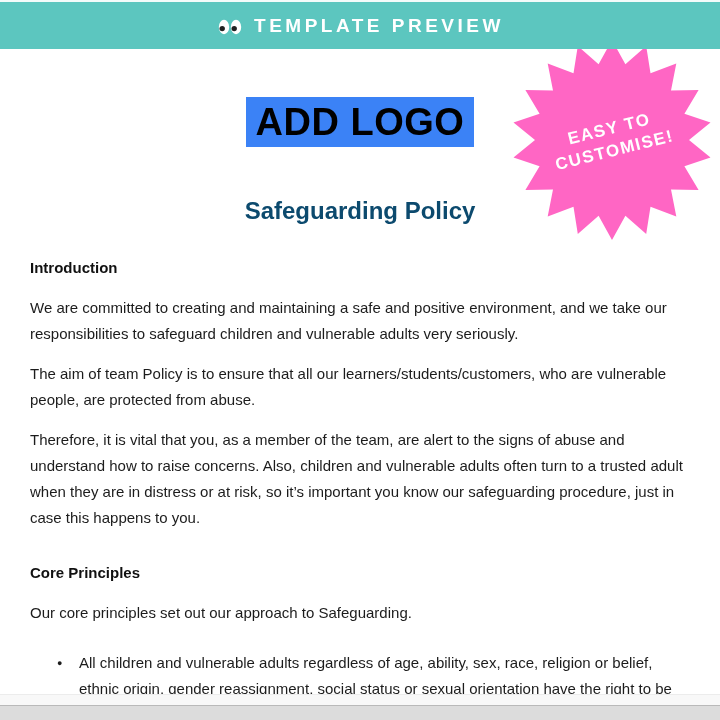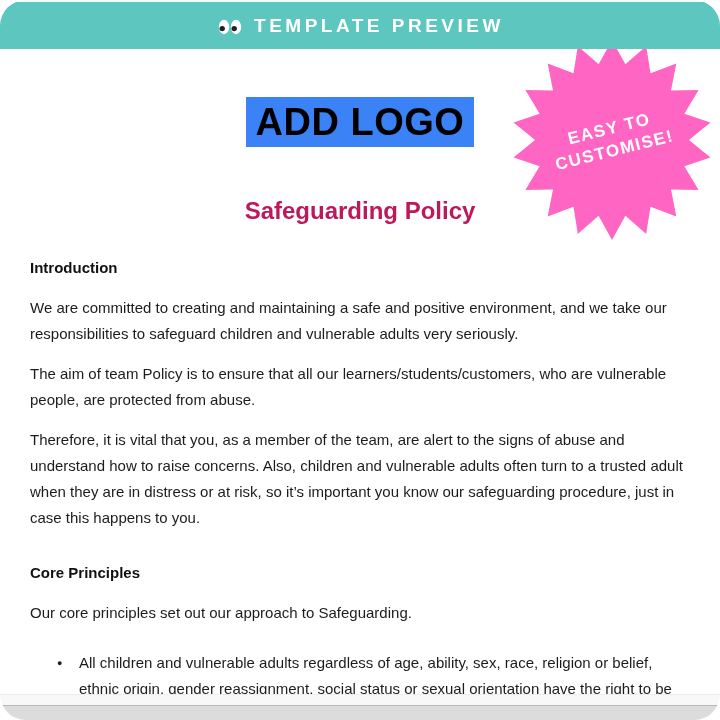--- a/index.html
+++ b/index.html
@@ -1,18 +1,18 @@
 <!DOCTYPE html>
 <html><head>
 <meta charset="utf-8">
 <style>
   * { margin:0; padding:0; box-sizing:border-box; }
   html,body { width:720px; height:720px; overflow:hidden; background:#fff;
               font-family:"Liberation Sans", sans-serif; }
-  .page { position:relative; width:720px; height:720px; background:#ffffff; overflow:hidden;border-radius:26px; }
+  .page { position:relative; width:720px; height:720px; background:#ffffff; overflow:hidden; }
 
   
   .top-gap { height:2px; background:#f3fbfa; }
 
   
   .banner { position:relative; z-index:3; height:47px; background:#5CC6BF;
             display:flex; align-items:center; justify-content:center; }
   .banner-label { color:#ffffff; font-weight:700; font-size:19px; letter-spacing:3.5px; }
   .eyes { display:inline-flex; margin-right:10px; position:relative; top:1px; }
 
@@ -25,21 +25,21 @@
                 letter-spacing:1.5px; line-height:22px; text-align:center; }
 
   
   .logo-row { margin-top:48px; text-align:center; position:relative; z-index:1; }
   .logo-placeholder { display:inline-block; background:#3b82f6; color:#000;
                       font-size:38px; font-weight:700; line-height:50px; padding:0 10px;
                       letter-spacing:0.5px; }
 
   
   .doc-title { margin-top:49px; text-align:center; font-size:24px; line-height:30px;
-               font-weight:700; color:#be185d; }
+               font-weight:700; color:#0c4a6e; }
 
   
   .doc-body { padding:0 26px 0 30px; color:#1c1c1c; font-size:15px; line-height:26px; }
   .doc-body h2 { font-size:15px; line-height:26px; font-weight:700; color:#111;
                  margin:29px 0 14px 0; }
   .doc-body h2 + h2, .doc-body p { margin:0 0 14px 0; }
   .doc-body p { margin-bottom:14px; }
   .bullets { list-style:none; margin:24px 0 0 0; }
   .bullets li { position:relative; margin-left:27px; padding-left:22px; line-height:26px; }
   .bullets li::before { content:"●"; position:absolute; left:0; top:0;

